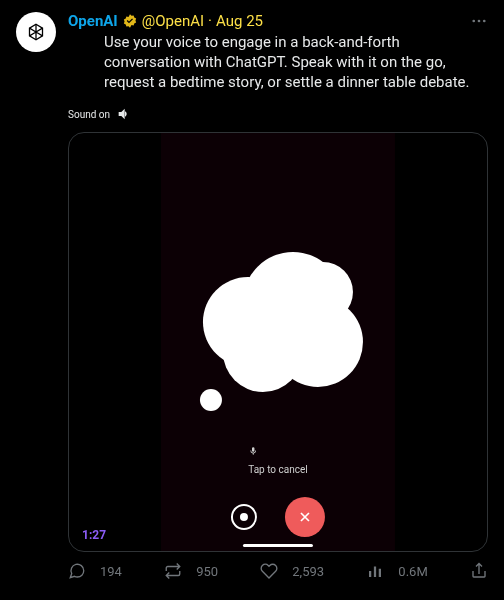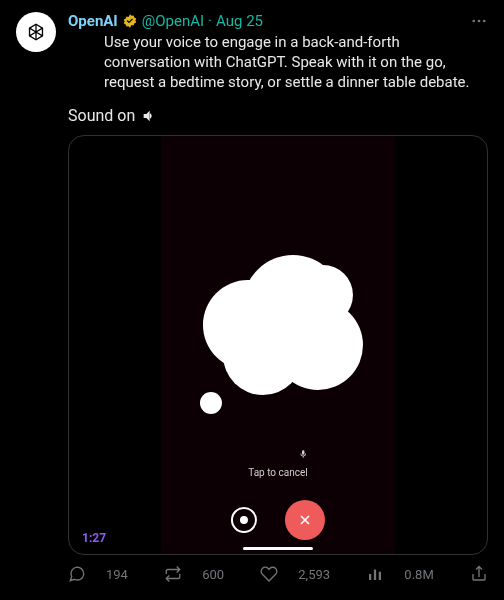--- a/index.html
+++ b/index.html
@@ -3,51 +3,51 @@
 <meta charset="utf-8">
 <style>
   * { box-sizing: border-box; margin: 0; padding: 0; }
   html, body { width: 504px; height: 600px; background: #000; font-family: -apple-system, BlinkMacSystemFont, "Segoe UI", Roboto, Helvetica, Arial, sans-serif; color: #e7e9ea; overflow: hidden; }
   .tweet { padding: 12px 16px; display: flex; gap: 12px; }
   .avatar-col { flex: 0 0 40px; }
   .avatar { width: 40px; height: 40px; border-radius: 50%; background: #fff; display: flex; align-items: center; justify-content: center; }
   .avatar svg { width: 26px; height: 26px; }
   .main-col { flex: 1; min-width: 0; }
   .header { display: flex; align-items: center; gap: 4px; font-size: 15px; }
-  .name { font-weight: 700; color: #7dd3fc; }
+  .name { font-weight: 700; color: #0ea5e9; }
   .verified { display: inline-flex; }
   .verified svg { width: 16px; height: 16px; fill: #e2b719; }
-  .handle, .dot, .date { color: #14b8a6; }
+  .handle, .dot, .date { color: #fde047; }
   .more { margin-left: auto; color: #71767b; display: inline-flex; cursor: pointer; }
   .more svg { width: 18px; height: 18px; fill: currentColor; }
   .body-text { margin-top: 2px; font-size: 15px; line-height: 20px; color: #e7e9ea; margin-left: 36px; }
-  .sound-row { margin-top: 14px; display: flex; align-items: center; gap: 6px; font-size: 16px; }
+  .sound-row { margin-top: 14px; display: flex; align-items: center; gap: 6px; font-size: 10px; }
   .sound-icon svg { width: 16px; height: 16px; fill: #e7e9ea; display: block; }
   .media { margin-top: 10px; width: 100%; aspect-ratio: 1 / 1; border: 1px solid #2f3336; border-radius: 16px; overflow: hidden; position: relative; background: #000; cursor: pointer; }
   .phone { position: absolute; left: 50%; top: 0; bottom: 0; transform: translateX(-50%); width: 56%; background: #0c0005; }
   .cloud { position: absolute; left: 50%; top: 44%; transform: translate(-50%,-50%); width: 170px; height: 150px; }
   .cloud .blob { position: absolute; background: #fff; border-radius: 50%; }
   .cloud .b1 { width: 100px; height: 100px; left: 50px; top: 10px; }
   .cloud .b2 { width: 90px; height: 90px; left: 10px; top: 35px; }
   .cloud .b3 { width: 90px; height: 90px; left: 80px; top: 55px; }
   .cloud .b4 { width: 80px; height: 80px; left: 30px; top: 70px; }
   .cloud .b5 { width: 60px; height: 60px; left: 100px; top: 20px; }
   .tail1 { position: absolute; background: #fff; border-radius: 50%; width: 22px; height: 22px; left: calc(50% - 78px); top: calc(44% + 72px); }
-  .mic-col { position: absolute; left: 50%; transform: translateX(-50%); bottom: 76px; display: flex; flex-direction: column; align-items: flex-end; gap: 8px; color: #d0d0d0; }
+  .mic-col { position: absolute; left: 50%; transform: translateX(-50%); bottom: 76px; display: flex; flex-direction: column; align-items: flex-start; gap: 8px; color: #d0d0d0; }
   .mic-col svg { width: 10px; height: 10px; fill: #d0d0d0; }
   .tap-cancel { font-size: 10px; color: #cfcfcf; }
   .controls { position: absolute; left: 50%; transform: translateX(-50%); bottom: 14px; display: flex; align-items: center; gap: 28px; }
   .record-btn { width: 26px; height: 26px; border: 2px solid #fff; border-radius: 50%; display: flex; align-items: center; justify-content: center; }
   .record-btn .dot-in { width: 8px; height: 8px; background: #fff; border-radius: 50%; }
   .close-btn { width: 40px; height: 40px; border-radius: 50%; background: #ef5b5b; display: flex; align-items: center; justify-content: center; }
   .close-btn svg { width: 16px; height: 16px; stroke: #fff; stroke-width: 2.5; }
   .home-ind { position: absolute; left: 50%; transform: translateX(-50%); bottom: 4px; width: 70px; height: 3px; background: #fff; border-radius: 2px; }
   .timestamp { position: absolute; left: 8px; bottom: 8px; background: rgba(0,0,0,0.7); color: #8b5cf6; font-size: 12px; font-weight: 700; padding: 1px 5px; border-radius: 4px; }
   .actions { margin-top: 10px; display: flex; justify-content: space-between; color: #71767b; font-size: 13px; max-width: 420px; }
-  .action { display: flex; align-items: center; gap: 20px; cursor: pointer; }
+  .action { display: flex; align-items: center; gap: 14px; cursor: pointer; }
   .action svg { width: 18px; height: 18px; fill: none; stroke: #71767b; stroke-width: 1.8; }
   .action.views svg { fill: #71767b; stroke: none; }
 </style>
 </head>
 <body>
 
 <div class="tweet">
   <div class="avatar-col">
     <div class="avatar">
       <svg viewBox="0 0 40 40">
@@ -120,35 +120,35 @@
       <div class="action">
         <svg viewBox="0 0 24 24">
             <path d="M21 11.5a8.38 8.38 0 01-8.5 8.5 8.5 8.5 0 01-3.9-.95L3 21l1.95-5.6A8.5 8.5 0 1121 11.5z"></path>
           </svg>
         <span>194</span>
       </div>
       <div class="action">
         <svg viewBox="0 0 24 24">
             <path d="M17 2l4 4-4 4M3 12V8a2 2 0 012-2h16M7 22l-4-4 4-4M21 12v4a2 2 0 01-2 2H3"></path>
           </svg>
-        <span>600</span>
+        <span>950</span>
       </div>
       <div class="action">
         <svg viewBox="0 0 24 24">
             <path d="M20.84 4.61a5.5 5.5 0 00-7.78 0L12 5.67l-1.06-1.06a5.5 5.5 0 10-7.78 7.78L12 21.23l8.84-8.84a5.5 5.5 0 000-7.78z"></path>
           </svg>
         <span>2,593</span>
       </div>
       <div class="action views">
         <svg viewBox="0 0 24 24">
             <rect x="4" y="12" width="3" height="8"></rect>
             <rect x="10.5" y="6" width="3" height="14"></rect>
             <rect x="17" y="9" width="3" height="11"></rect>
           </svg>
-        <span>0.8M</span>
+        <span>0.6M</span>
       </div>
       <div class="action">
         <svg viewBox="0 0 24 24">
             <path d="M4 12v7a1 1 0 001 1h14a1 1 0 001-1v-7M16 6l-4-4-4 4M12 2v14"></path>
           </svg>
       </div>
     </div>
   </div>
 </div>
 

